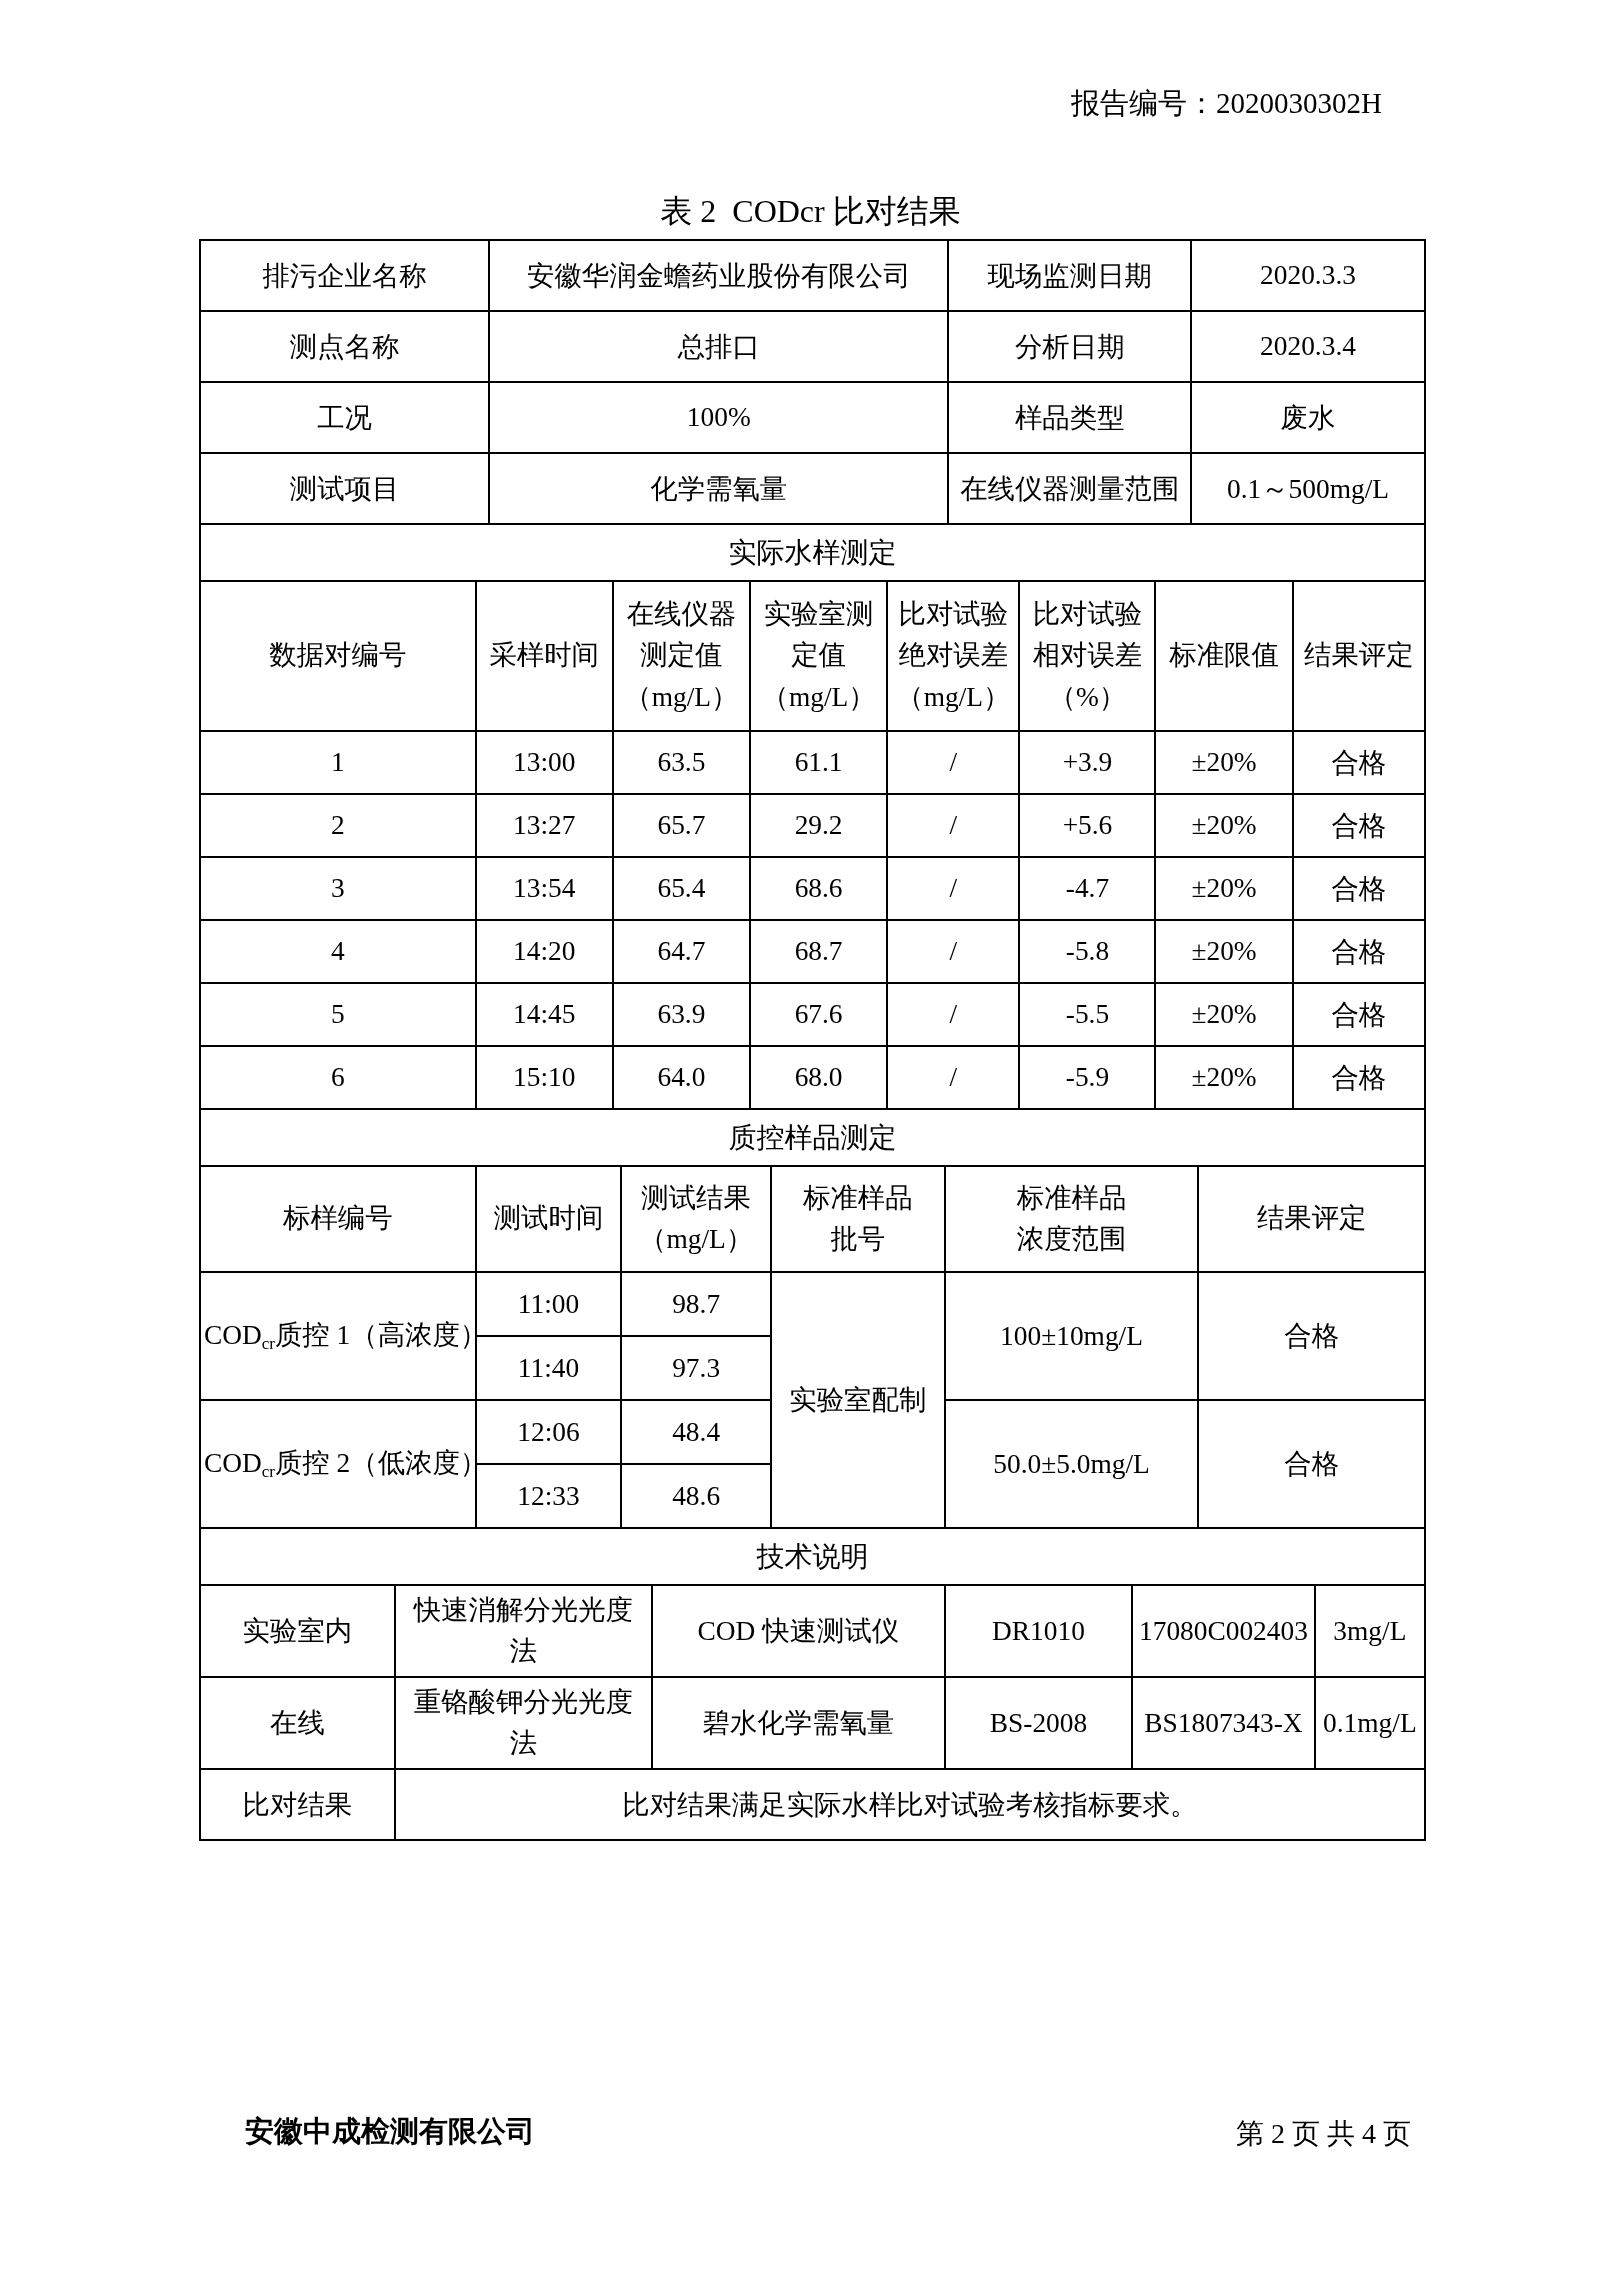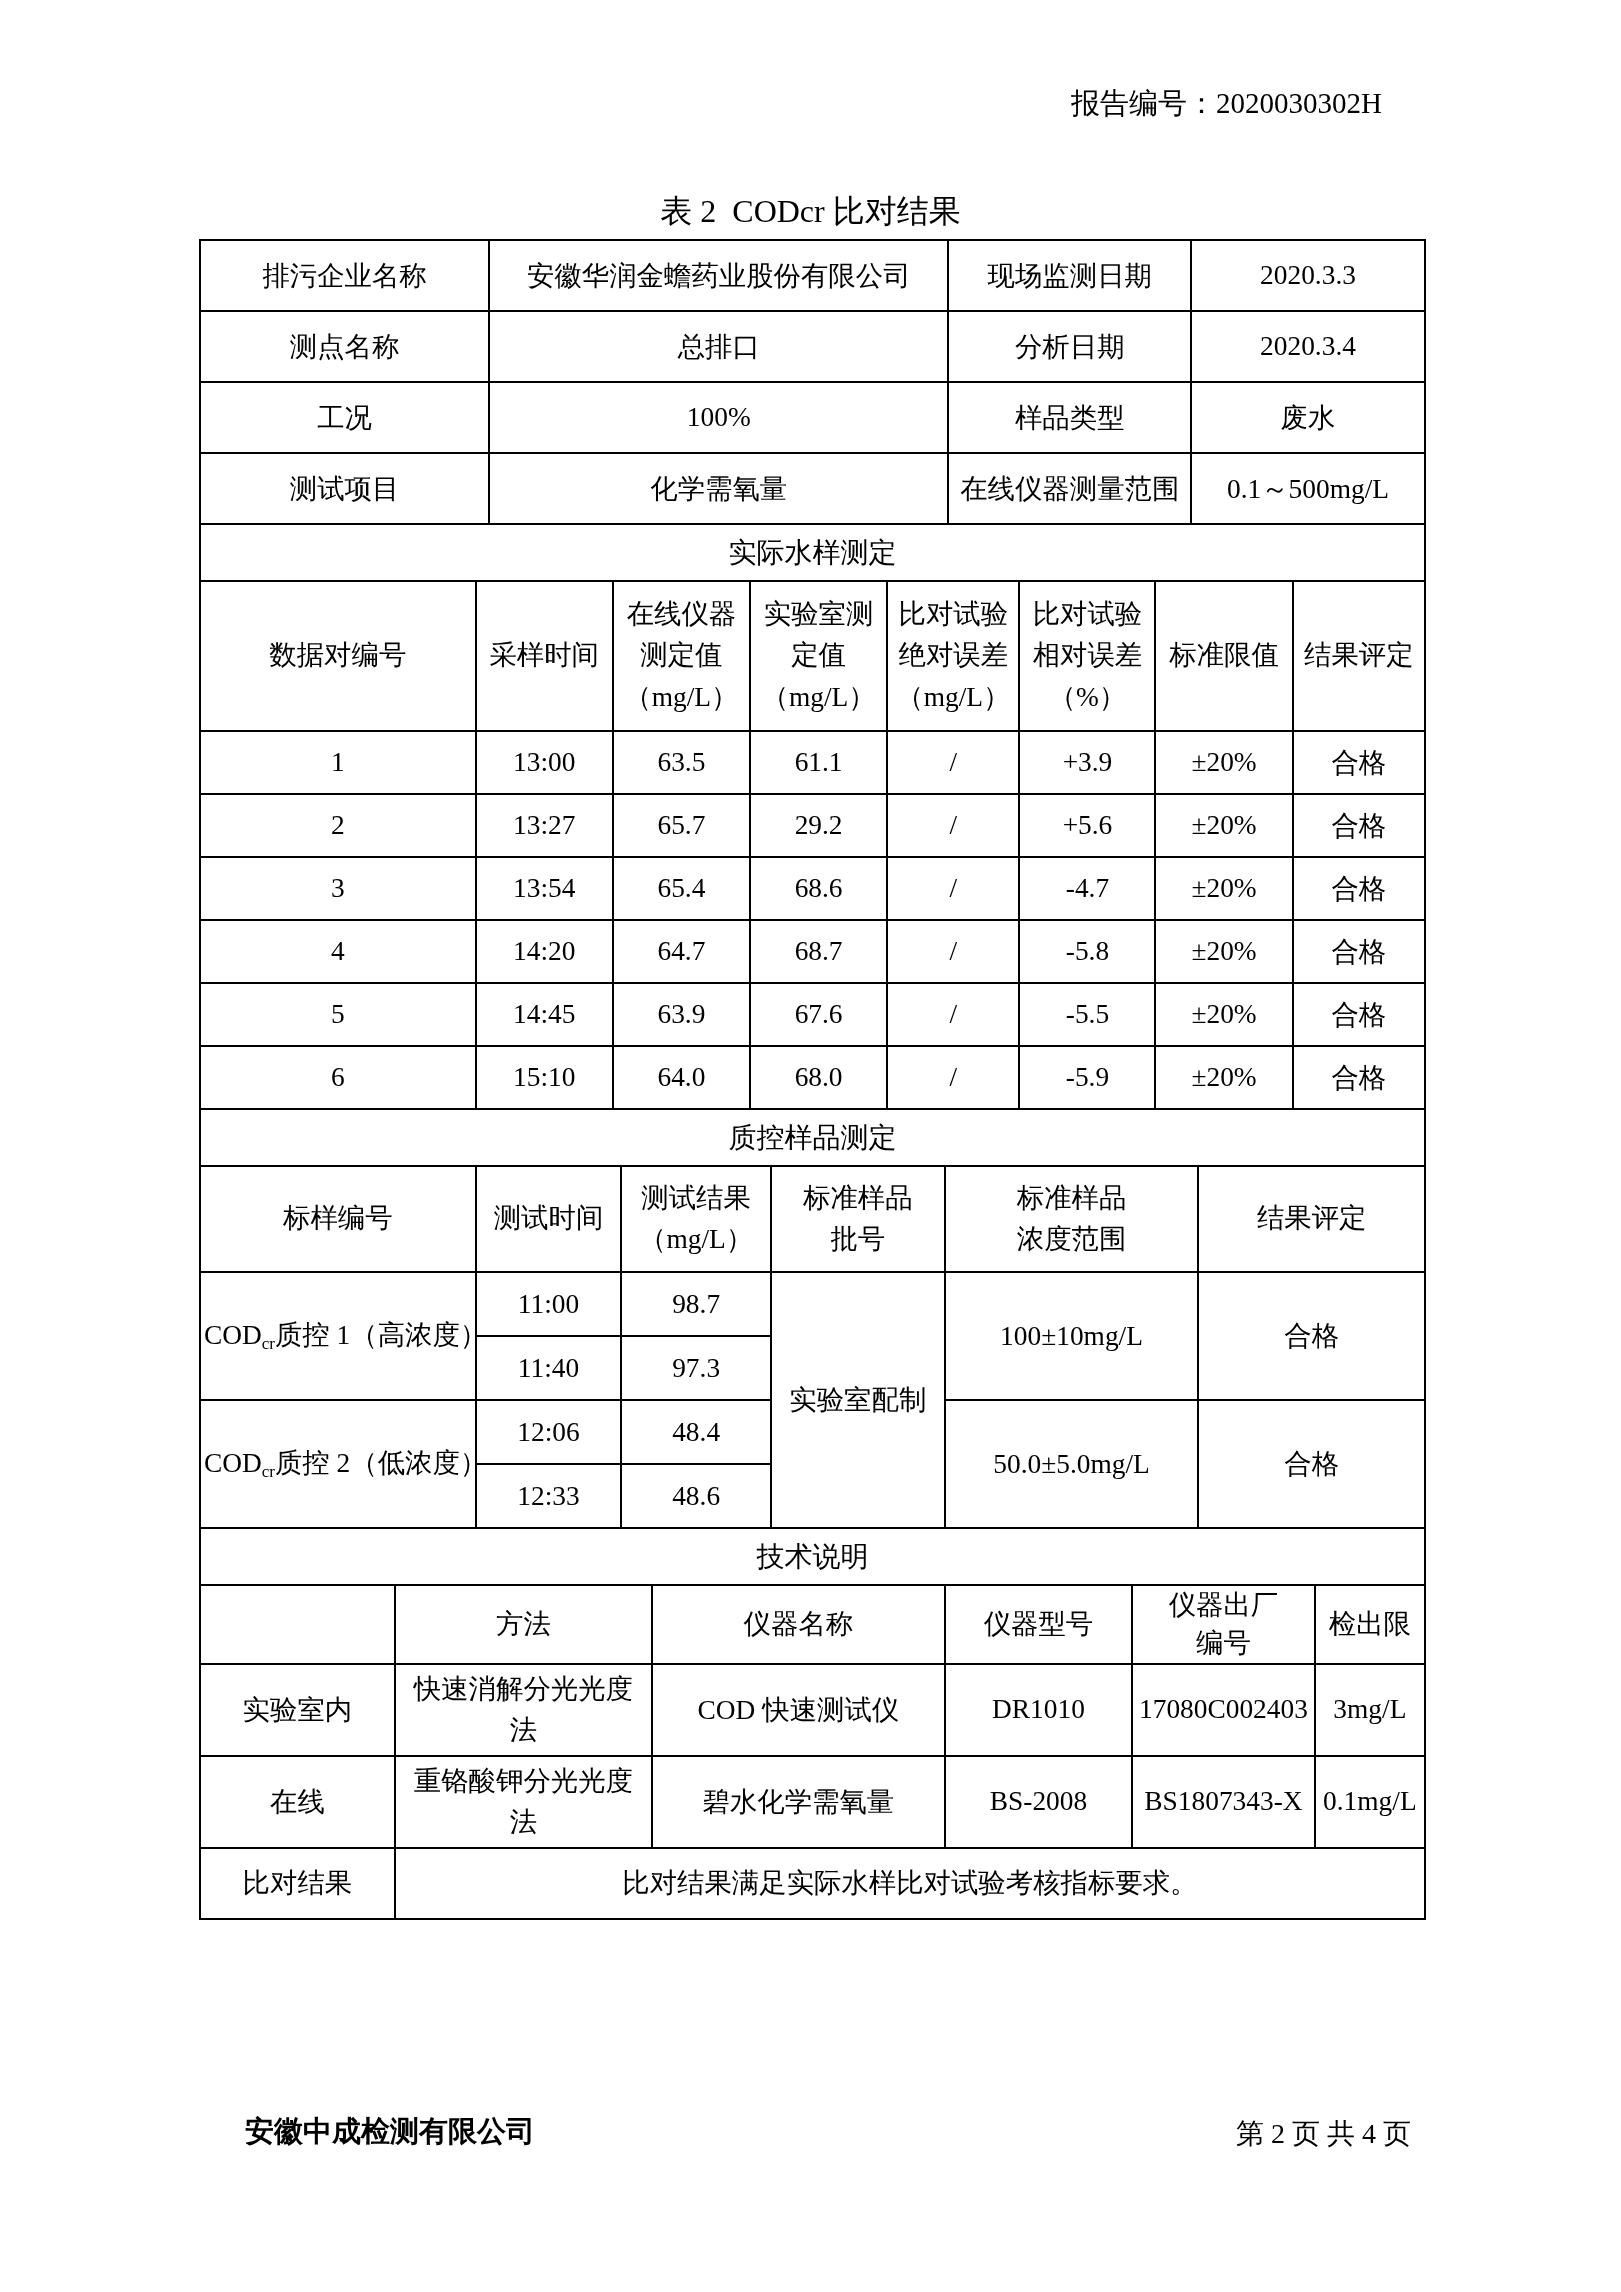--- a/index.html
+++ b/index.html
@@ -251,29 +251,20 @@
           <col style="width:21.0%">
           <col style="width:23.9%">
         <col style="width:15.3%">
           <col style="width:14.9%">
           <col style="width:9.0%">
       </colgroup>
       <tbody>
           <tr class="sec-row">
         <td colspan="6">技术说明</td>
       </tr>
-      <tr class="thead">
-        <td></td>
-        <td>方法</td>
-        <td>仪器名称</td>
-        <td>仪器型号</td>
-        <td>仪器出厂
-编号</td>
-        <td>检出限</td>
-      </tr>
       <tr class="trow">
         <td>实验室内</td>
         <td class="pre">快速消解分光光度
 法</td>
         <td>COD 快速测试仪</td>
         <td>DR1010</td>
         <td>17080C002403</td>
         <td>3mg/L</td>
       </tr>
       <tr class="trow">

